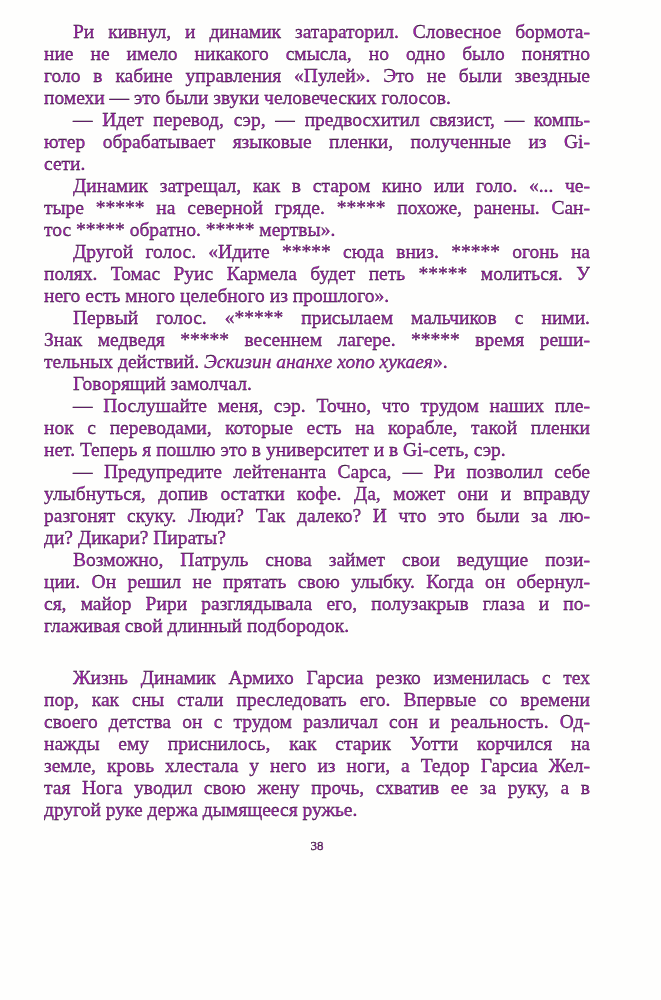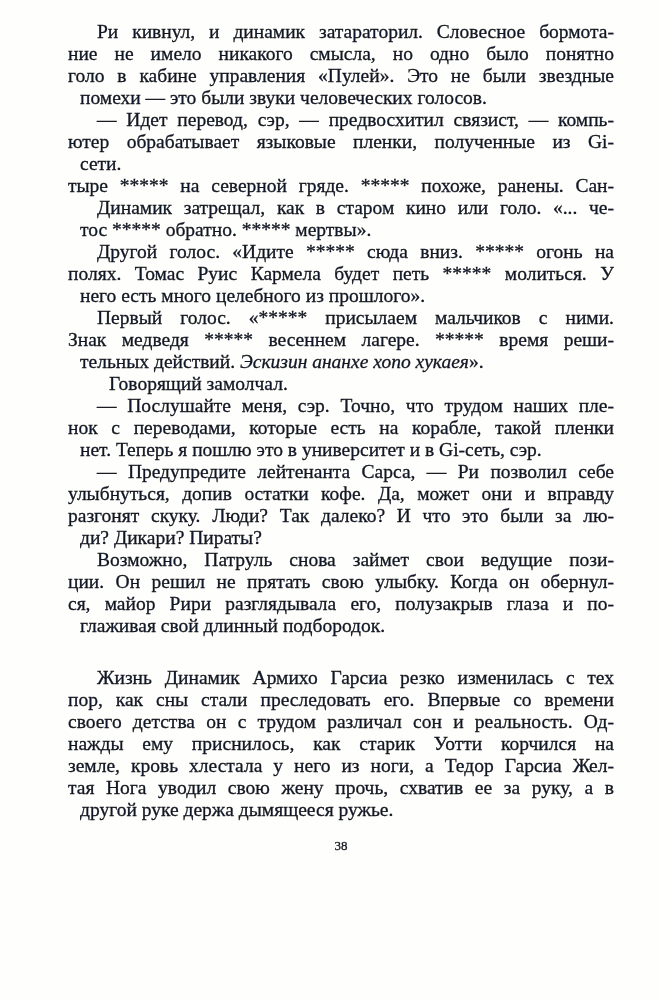--- a/index.html
+++ b/index.html
@@ -6,45 +6,44 @@
     margin: 0;
     padding: 0;
     background: #f3f3f1;
   }
   .page {
     position: relative;
     width: 661px;
     height: 1000px;
     margin: 0 auto;
     background: #fefefd;
-    color: #0f172a;
+    color: #a21caf;
     font-family: "Liberation Serif", "DejaVu Serif", serif;
     -webkit-text-stroke: 0.3px #151515;
     overflow: hidden;
     box-sizing: border-box;
-    padding: 21px 47px 0 68px;
+    padding: 21px 47px 0 44px;
   }
   .text-block {
     width: 546px;
   }
   .line {
     font-size: 19.5px;
     line-height: 22px;
     height: 22px;
     overflow: hidden;
     text-align: justify;
     text-align-last: justify;
     white-space: normal;
   }
   .line.first {
     text-indent: 29px;
   }
   .line.last {
     text-align-last: left;
-    margin-left: 12px;
   }
   .para.break {
     margin-top: 30px;
   }
   .page-number {
     width: 546px;
     margin-top: 14px;
     text-align: center;
     font-size: 13px;
     line-height: 22px;
@@ -61,22 +60,22 @@
         <div class="line">ние не имело никакого смысла, но одно было понятно</div>
         <div class="line">голо в кабине управления «Пулей». Это не были звездные</div>
         <div class="line last">помехи — это были звуки человеческих голосов.</div>
       </div>
       <div class="para">
         <div class="line first">— Идет перевод, сэр, — предвосхитил связист, — компь-</div>
         <div class="line">ютер обрабатывает языковые пленки, полученные из Gi-</div>
         <div class="line last">сети.</div>
       </div>
       <div class="para">
+        <div class="line first">Динамик затрещал, как в старом кино или голо. «... че-</div>
         <div class="line">тыре ***** на северной гряде. ***** похоже, ранены. Сан-</div>
-        <div class="line first">Динамик затрещал, как в старом кино или голо. «... че-</div>
         <div class="line last">тос ***** обратно. ***** мертвы».</div>
       </div>
       <div class="para">
         <div class="line first">Другой голос. «Идите ***** сюда вниз. ***** огонь на</div>
         <div class="line">полях. Томас Руис Кармела будет петь ***** молиться. У</div>
         <div class="line last">него есть много целебного из прошлого».</div>
       </div>
       <div class="para">
         <div class="line first">Первый голос. «***** присылаем мальчиков с ними.</div>
         <div class="line">Знак медведя ***** весеннем лагере. ***** время реши-</div>

